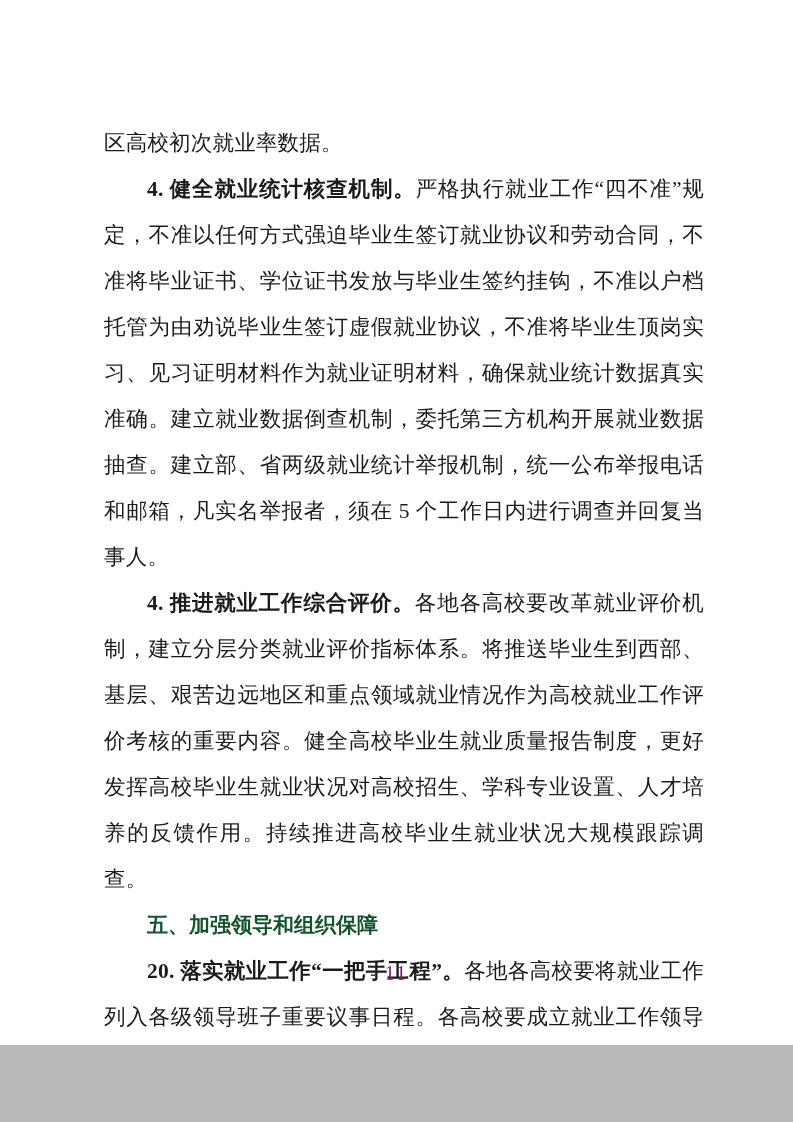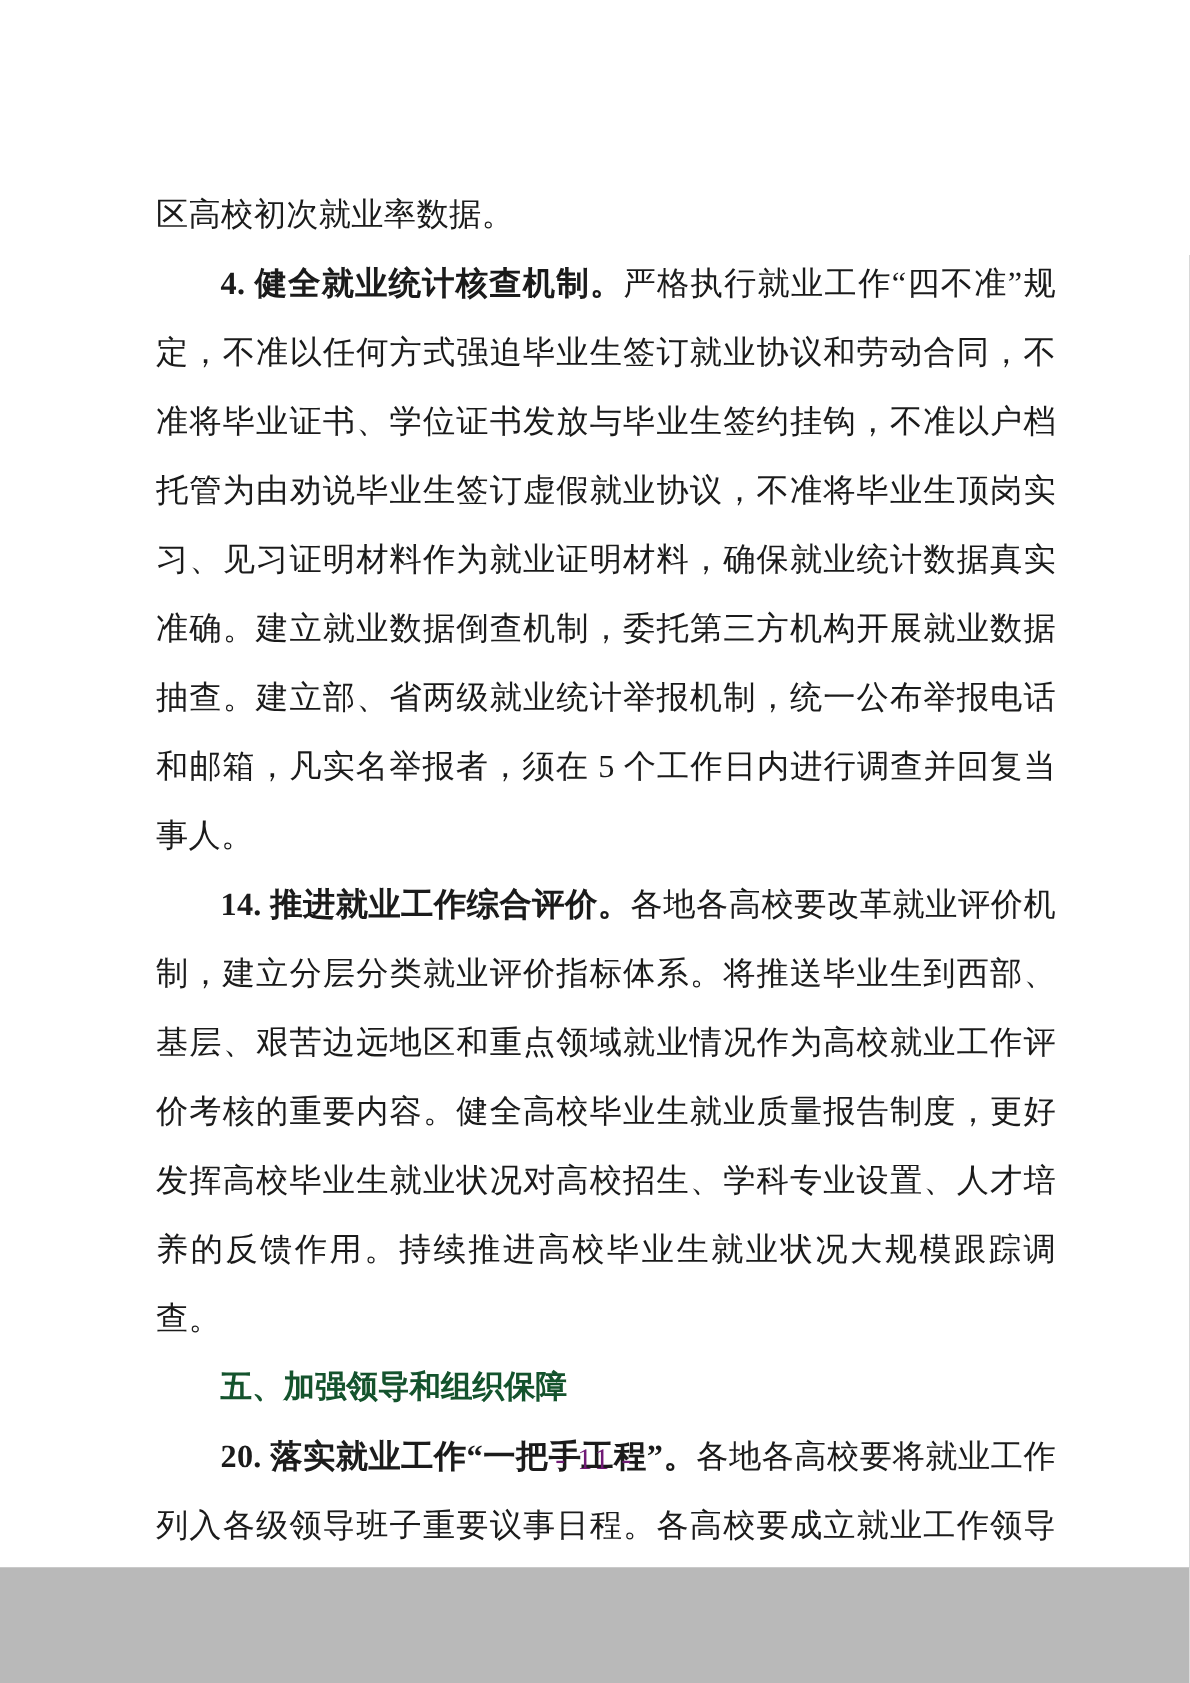--- a/index.html
+++ b/index.html
@@ -72,21 +72,21 @@
 
     <p class="para">
       <span>区高校初次就业率数据。</span>
     </p>
 
     <p class="para indent">
       <span class="lead">4. 健全就业统计核查机制。</span><span>严格执行就业工作“四不准”规定，不准以任何方式强迫毕业生签订就业协议和劳动合同，不准将毕业证书、学位证书发放与毕业生签约挂钩，不准以户档托管为由劝说毕业生签订虚假就业协议，不准将毕业生顶岗实习、见习证明材料作为就业证明材料，确保就业统计数据真实准确。建立就业数据倒查机制，委托第三方机构开展就业数据抽查。建立部、省两级就业统计举报机制，统一公布举报电话和邮箱，凡实名举报者，须在 5 个工作日内进行调查并回复当事人。</span>
     </p>
 
     <p class="para indent">
-      <span class="lead">14. 推进就业工作综合评价。</span><span>各地各高校要改革就业评价机制，建立分层分类就业评价指标体系。将推送毕业生到西部、基层、艰苦边远地区和重点领域就业情况作为高校就业工作评价考核的重要内容。健全高校毕业生就业质量报告制度，更好发挥高校毕业生就业状况对高校招生、学科专业设置、人才培养的反馈作用。持续推进高校毕业生就业状况大规模跟踪调查。</span>
+      <span class="lead">4. 推进就业工作综合评价。</span><span>各地各高校要改革就业评价机制，建立分层分类就业评价指标体系。将推送毕业生到西部、基层、艰苦边远地区和重点领域就业情况作为高校就业工作评价考核的重要内容。健全高校毕业生就业质量报告制度，更好发挥高校毕业生就业状况对高校招生、学科专业设置、人才培养的反馈作用。持续推进高校毕业生就业状况大规模跟踪调查。</span>
     </p>
 
     <h2 class="heading">五、加强领导和组织保障</h2>
 
     <p class="para indent">
       <span class="lead">20. 落实就业工作“一把手工程”。</span><span>各地各高校要将就业工作列入各级领导班子重要议事日程。各高校要成立就业工作领导小组，主要负责同志任组长，分管负责同志任副组长，相关部门和教职员工共同参与，形成全员抓就业、促就业的工作格局。推动</span>
     </p>
 
   </div>
 

